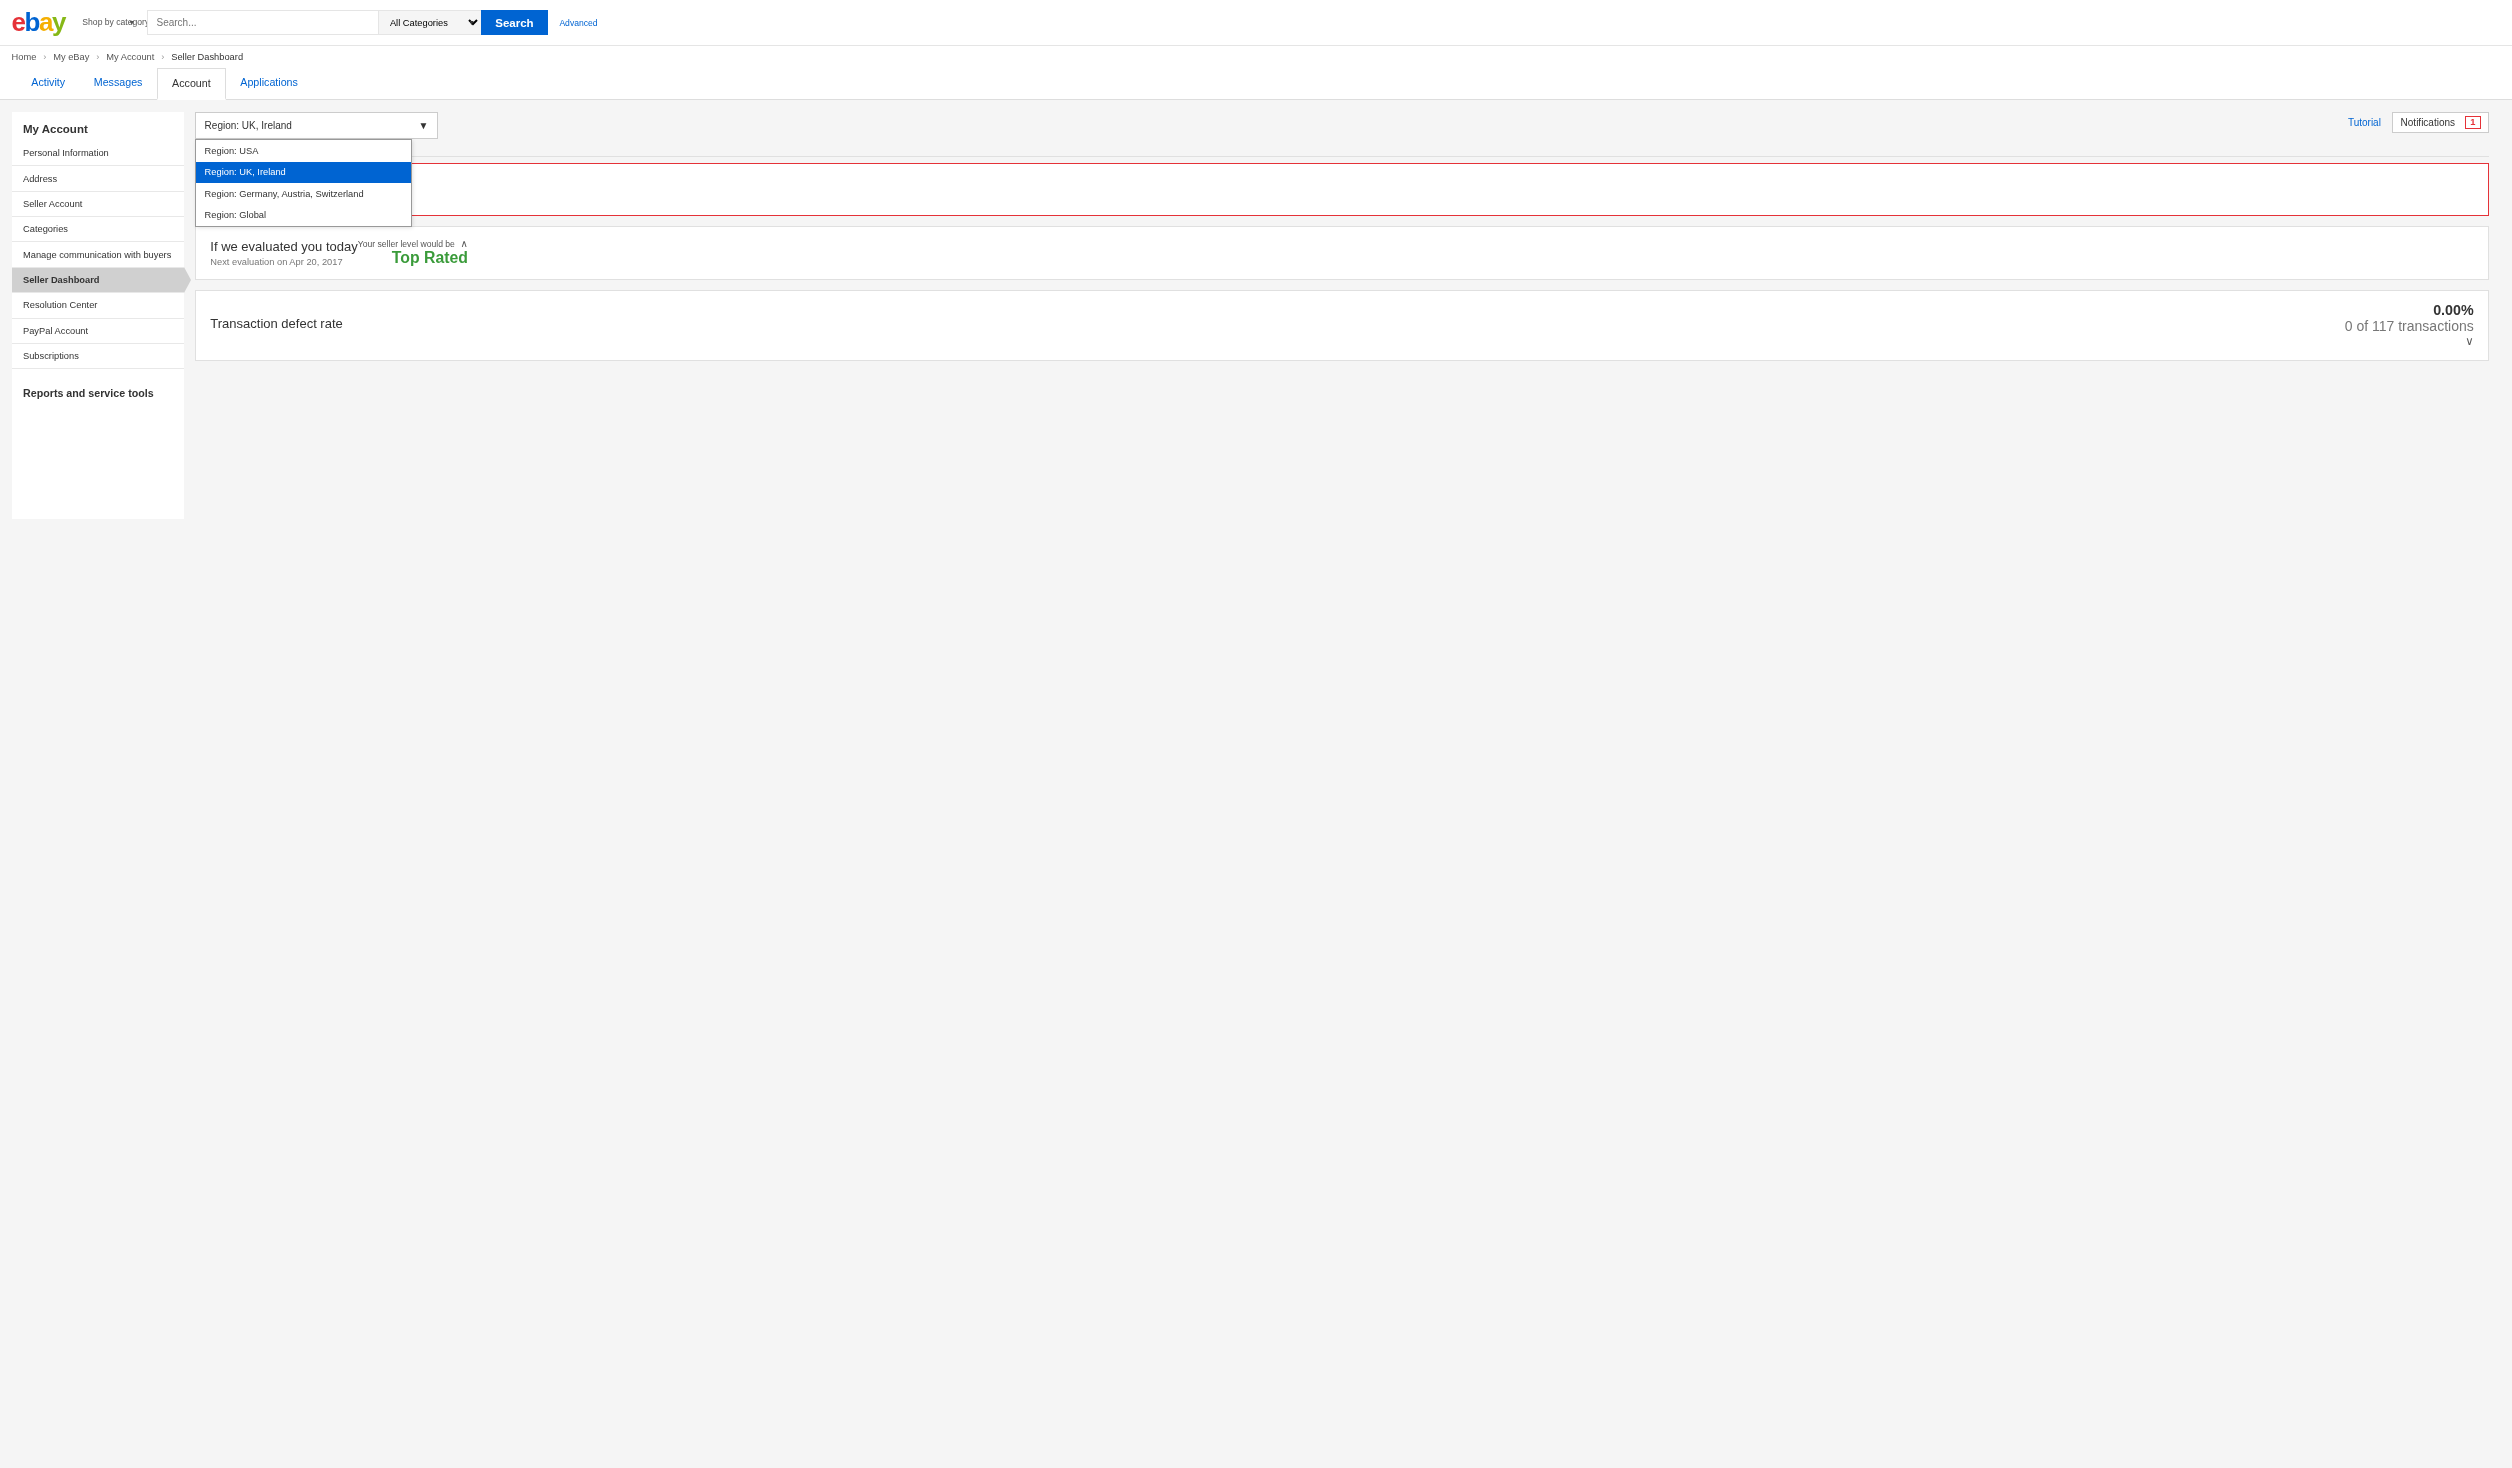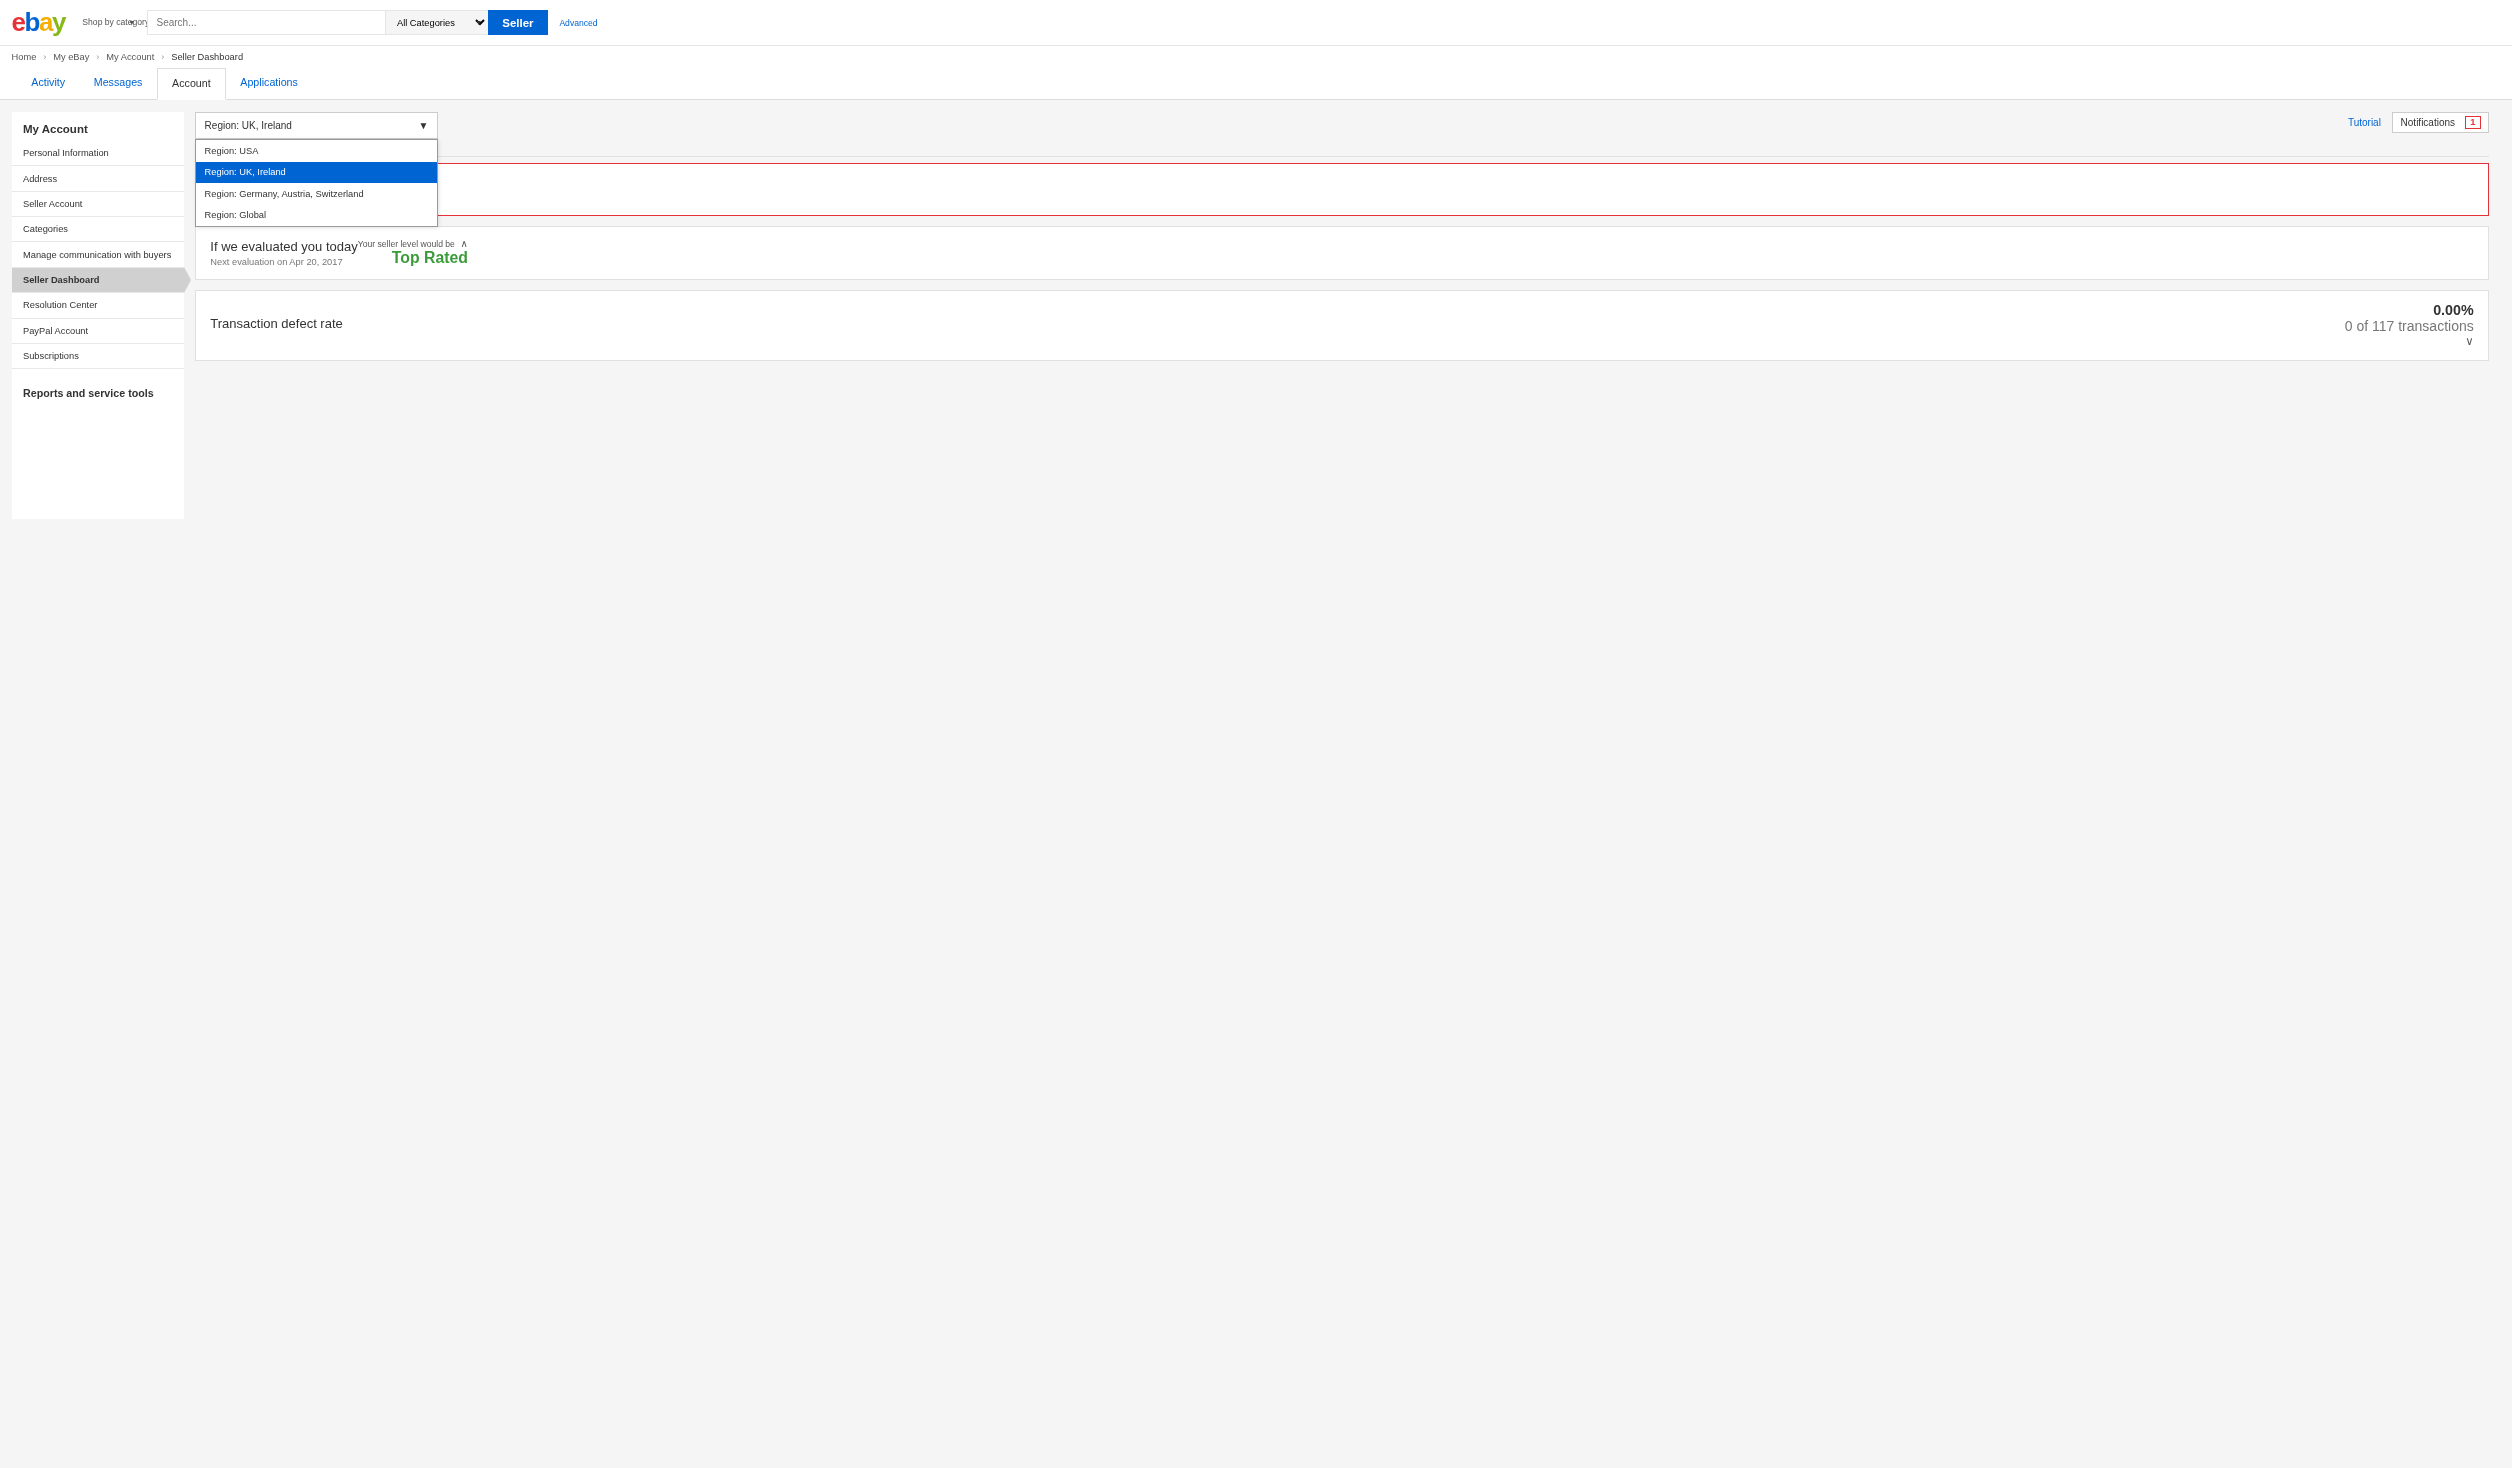--- a/index.html
+++ b/index.html
@@ -43,21 +43,21 @@
     .sidebar-item.active { background: #d0d0d0; font-weight: bold; position: relative; }
     .sidebar-item.active::after { content: ''; position: absolute; right: -7.2px; top: 50%; transform: translateY(-50%); border-left: 7.2px solid #d0d0d0; border-top: 13px solid transparent; border-bottom: 13px solid transparent; }
     .sidebar-section-title2 { font-size: 10.7px; font-weight: bold; padding: 11.5px 11.5px 5.7px 11.5px; margin-top: 5.7px; }
 
     
     .content { flex: 1; padding: 0 11.5px; }
 
     
     .region-selector-wrap { position: relative; margin-bottom: 11.5px; }
     .region-select-box { border: 0.7px solid #ccc; background: #fff; padding: 7.2px 8.6px; display: flex; justify-content: space-between; align-items: center; cursor: pointer; width: 243px; font-size: 10px; }
-    .region-dropdown { position: absolute; top: 100%; left: 0; width: 243px; background: #fff; border: 0.7px solid #999; z-index: 10; box-shadow: 1.4px 1.4px 4.3px rgba(0,0,0,0.15); }
+    .region-dropdown { position: absolute; top: 100%; left: 0; width: 217px; background: #fff; border: 0.7px solid #999; z-index: 10; box-shadow: 1.4px 1.4px 4.3px rgba(0,0,0,0.15); }
     .region-option { padding: 5.7px 8.6px; cursor: pointer; font-size: 9.3px; color: #333; }
     .region-option.selected { background: #0064d2; color: #fff; }
 
     
     .top-actions { display: flex; align-items: center; gap: 11.5px; justify-content: flex-end; margin-bottom: 8.6px; }
     .tutorial-link { color: #0064d2; font-size: 10px; cursor: pointer; }
     .notifications-btn { display: flex; align-items: center; gap: 10px; border: 0.7px solid #ccc; padding: 2.9px 7.2px; font-size: 10px; cursor: pointer; background: #fff; }
     .notif-badge { background: #fff; border: 0.7px solid #e53238; color: #e53238; font-weight: bold; padding: 0.7px 4.3px; font-size: 9.3px; }
 
     
@@ -98,21 +98,21 @@
     <span class="shop-by-arrow">▼</span>
   </div>
   <div class="search-bar">
     <input type="text" class="search-input" placeholder="Search..." style="">
     <div class="categories-wrapper">
       <select>
         <option>All Categories</option>
       </select>
       <span class="categories-arrow">▼</span>
     </div>
-    <button class="search-btn">Seller</button>
+    <button class="search-btn">Search</button>
   </div>
   <a class="advanced-link">Advanced</a>
 </div>
 
 <div class="breadcrumb">
   <a>Home</a>
   <span class="sep">›</span>
   <a>My eBay</a>
   <span class="sep">›</span>
   <a>My Account</a>

